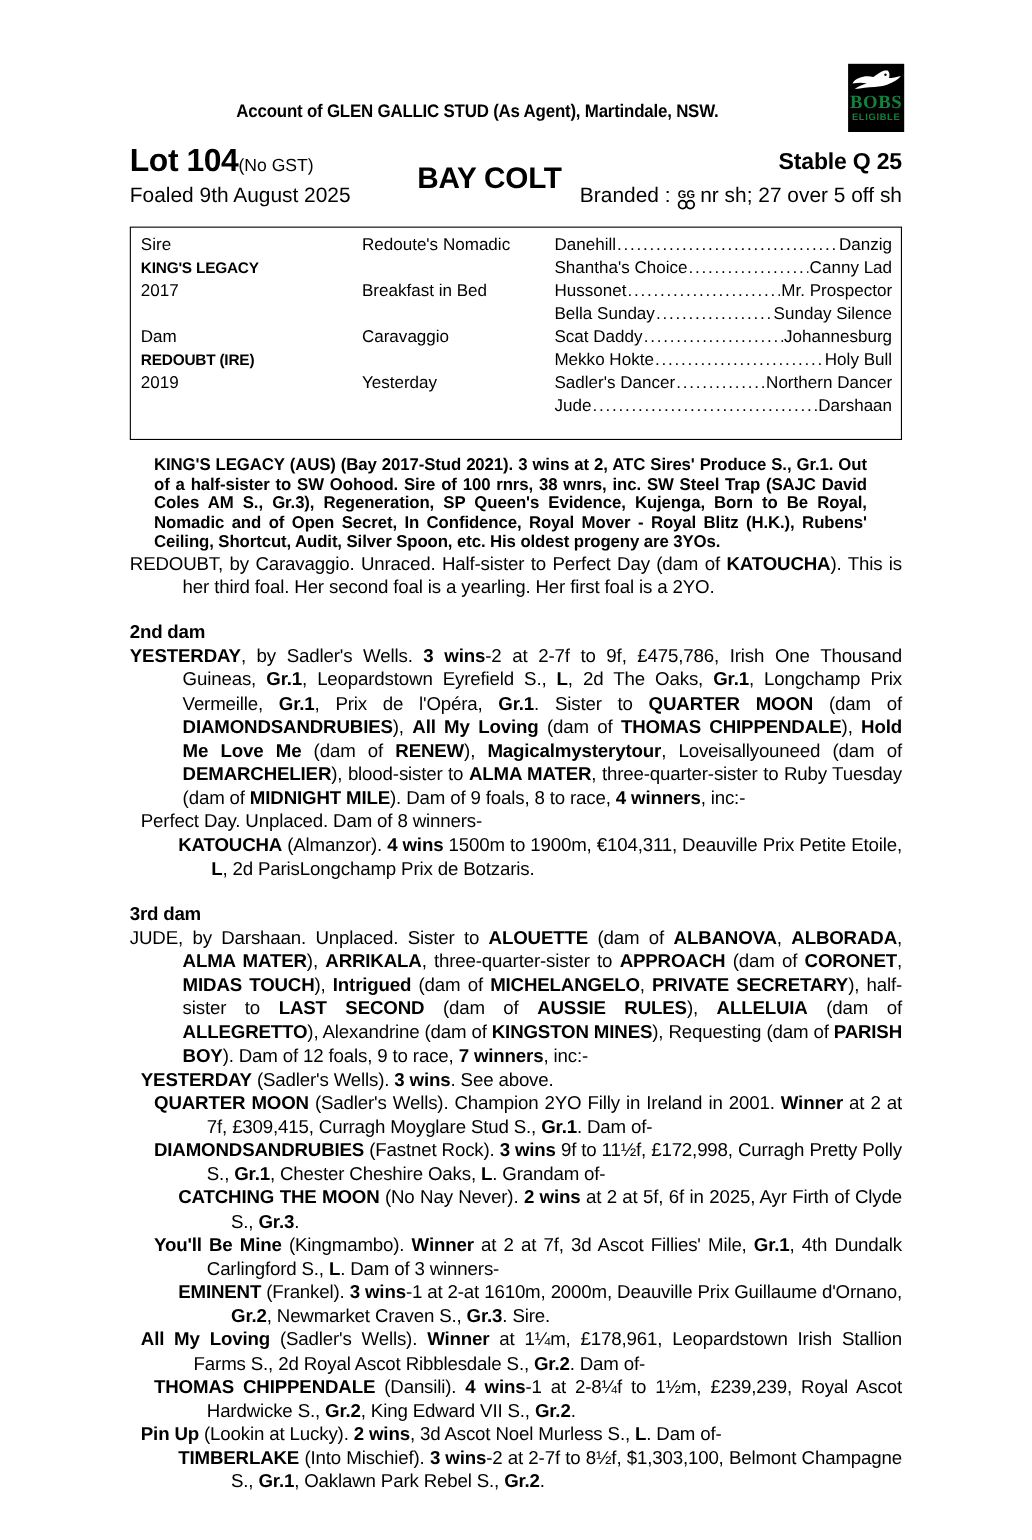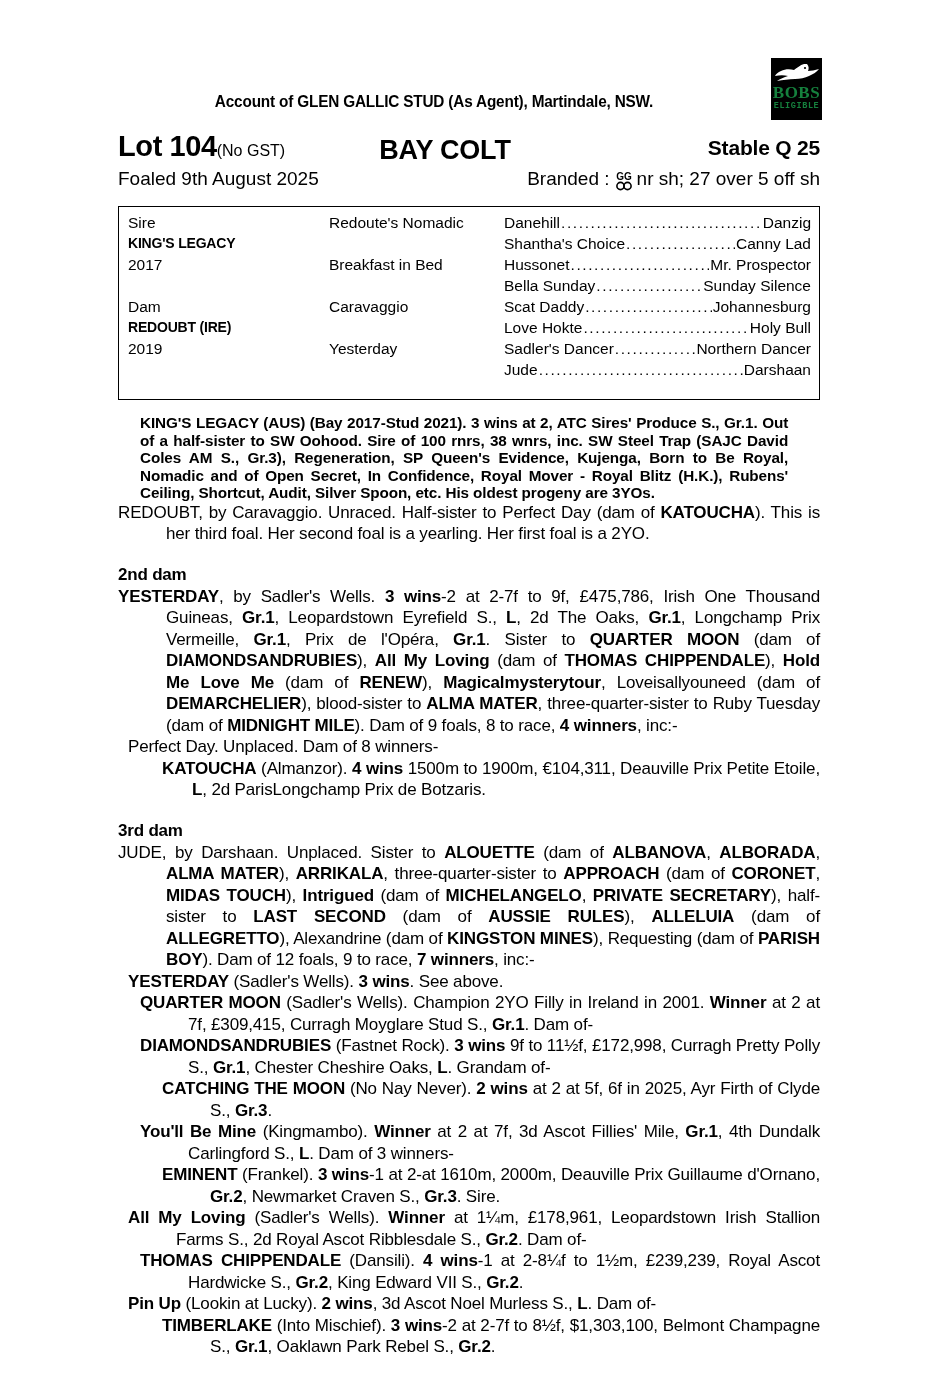--- a/index.html
+++ b/index.html
@@ -48,21 +48,21 @@
   }
   .bobs-name {
     font-family: "Liberation Serif", serif;
     font-weight: bold;
     font-size: 17px;
     line-height: 17px;
     letter-spacing: 0.5px;
     margin-top: 1px;
   }
   .bobs-sub {
-    font-family: Liberation Mono, monospace;
+    font-family: Liberation Sans, sans-serif;
     font-weight: bold;
     font-size: 8.5px;
     line-height: 10px;
     letter-spacing: 0.6px;
   }
   .account-line {
     position: absolute;
     left: 0;
     right: 70px;
     top: 92px;
@@ -92,21 +92,21 @@
   }
   .lot-gst {
     font-size: 16px;
     font-weight: normal;
     letter-spacing: 0;
   }
   .colt-type {
     position: absolute;
     left: 0;
     right: 0;
-    top: 5px;
+    top: 17px;
     text-align: center;
     font-size: 27px;
     font-weight: bold;
     letter-spacing: -0.2px;
     padding-right: 48px;
   }
   .stable {
     position: absolute;
     right: 0;
     top: 6px;
@@ -322,21 +322,21 @@
           <span class="l-name">Bella Sunday</span>
           <span class="l-dots">................................................................................</span>
           <span class="l-sire">Sunday Silence</span>
         </div>
         <div class="leader-line">
           <span class="l-name">Scat Daddy</span>
           <span class="l-dots">................................................................................</span>
           <span class="l-sire">Johannesburg</span>
         </div>
         <div class="leader-line">
-          <span class="l-name">Love Hokte</span>
+          <span class="l-name">Mekko Hokte</span>
           <span class="l-dots">................................................................................</span>
           <span class="l-sire">Holy Bull</span>
         </div>
         <div class="leader-line">
           <span class="l-name">Sadler's Dancer</span>
           <span class="l-dots">................................................................................</span>
           <span class="l-sire">Northern Dancer</span>
         </div>
         <div class="leader-line">
           <span class="l-name">Jude</span>

